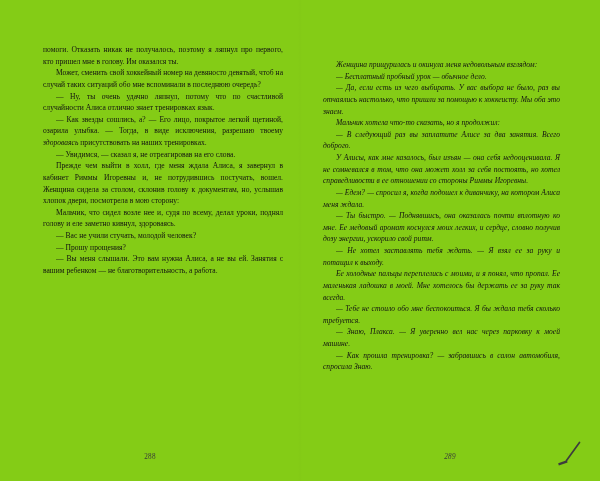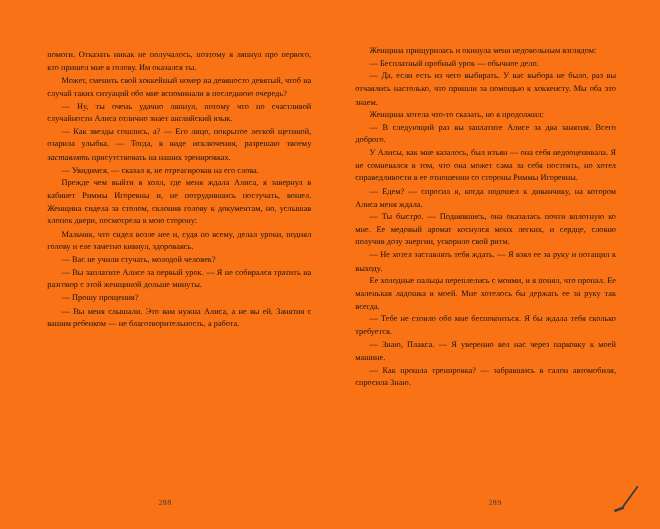--- a/index.html
+++ b/index.html
@@ -11,36 +11,37 @@
     width: 600px;
     height: 481px;
     overflow: hidden;
     font-family: "Liberation Serif", "DejaVu Serif", serif;
     color: #1b1b1b;
   }
   .spread {
     position: relative;
     width: 600px;
     height: 481px;
-    background: #f97316;
+    background: #84cc16;
     display: flex;
     box-sizing: border-box;
   }
   .page {
     position: relative;
     box-sizing: border-box;
     height: 481px;
   }
   .page-left {
     width: 300px;
     padding: 44px 17px 0 43px;
   }
   .page-right {
     width: 300px;
-    padding: 40px 40px 0 23px;
+    padding: 59px 40px 0 23px;
+    font-style: italic;
   }
   .textblock {
     font-size: 7.55px;
     line-height: 11.62px;
     text-align: justify;
     text-justify: inter-word;
     -webkit-hyphens: manual;
     hyphens: manual;
     letter-spacing: 0.01px;
     word-spacing: 0.05px;
@@ -88,43 +89,42 @@
 </style>
 </head>
 <body>
 
 <div class="spread">
 
   <div class="page page-left">
     <div class="textblock">
       <p class="noindent">помоги. Отказать никак не получалось, поэтому я ляпнул про первого, кто пришел мне в голову. Им оказался ты.</p>
       <p>Может, сменить свой хоккейный номер на девяносто девятый, чтоб на случай таких ситуаций обо мне вспоминали в последнюю очередь?</p>
-      <p>— Ну, ты очень удачно ляпнул, потому что по счастливой случайности Алиса отлично знает английский язык.</p>
-      <p><span>— Как звезды сошлись, а? — Его лицо, покрытое легкой щетиной, озарила улыбка. — Тогда, в виде исключения, разрешаю твоему </span><em>заставлять</em><span> присутствовать на наших тренировках.</span></p>
+      <p>— Ну, ты очень удачно ляпнул, потому что по счастливой случайности Алиса отлично знает тренировках язык.</p>
+      <p><span>— Как звезды сошлись, а? — Его лицо, покрытое легкой щетиной, озарила улыбка. — Тогда, в виде исключения, разрешаю твоему </span><em>здороваясь</em><span> присутствовать на наших тренировках.</span></p>
       <p>— Увидимся, — сказал я, не отреагировав на его слова.</p>
       <p>Прежде чем выйти в холл, где меня ждала Алиса, я завернул в кабинет Риммы Игоревны и, не потрудившись постучать, вошел. Женщина сидела за столом, склонив голову к документам, но, услышав хлопок двери, посмотрела в мою сторону:</p>
       <p>Мальчик, что сидел возле нее и, судя по всему, делал уроки, поднял голову и еле заметно кивнул, здороваясь.</p>
       <p>— Вас не учили стучать, молодой человек?</p>
-      <p>— Вы заплатите Алисе за первый урок. — Я не собирался тратить на разговор с этой женщиной дольше минуты.</p>
       <p>— Прошу прощения?</p>
       <p>— Вы меня слышали. Это вам нужна Алиса, а не вы ей. Занятия с вашим ребенком — не благотворительность, а работа.</p>
     </div>
     <div class="folio">288</div>
   </div>
 
   <div class="gutter-shade"></div>
 
   <div class="page page-right">
     <div class="textblock">
       <p>Женщина прищурилась и окинула меня недовольным взглядом:</p>
       <p>— Бесплатный пробный урок — обычное дело.</p>
       <p>— Да, если есть из чего выбирать. У вас выбора не было, раз вы отчаялись настолько, что пришли за помощью к хоккеисту. Мы оба это знаем.</p>
-      <p>Женщина хотела что-то сказать, но я продолжил:</p>
+      <p>Мальчик хотела что-то сказать, но я продолжил:</p>
       <p>— В следующий раз вы заплатите Алисе за два занятия. Всего доброго.</p>
-      <p>У Алисы, как мне казалось, был изъян — она себя недооценивала. Я не сомневался в том, что она может сама за себя постоять, но хотел справедливости в ее отношении со стороны Риммы Игоревны.</p>
+      <p>У Алисы, как мне казалось, был изъян — она себя недооценивала. Я не сомневался в том, что она может холл за себя постоять, но хотел справедливости в ее отношении со стороны Риммы Игоревны.</p>
       <p>— Едем? — спросил я, когда подошел к диванчику, на котором Алиса меня ждала.</p>
       <p>— Ты быстро. — Поднявшись, она оказалась почти вплотную ко мне. Ее медовый аромат коснулся моих легких, и сердце, словно получив дозу энергии, ускорило свой ритм.</p>
       <p>— Не хотел заставлять тебя ждать. — Я взял ее за руку и потащил к выходу.</p>
       <p>Ее холодные пальцы переплелись с моими, и я понял, что пропал. Ее маленькая ладошка в моей. Мне хотелось бы держать ее за руку так всегда.</p>
       <p>— Тебе не стоило обо мне беспокоиться. Я бы ждала тебя сколько требуется.</p>
       <p>— Знаю, Плакса. — Я уверенно вел нас через парковку к моей машине.</p>
       <p>— Как прошла тренировка? — забравшись в салон автомобиля, спросила Знаю.</p>
     </div>
     <div class="folio">289</div>
 

